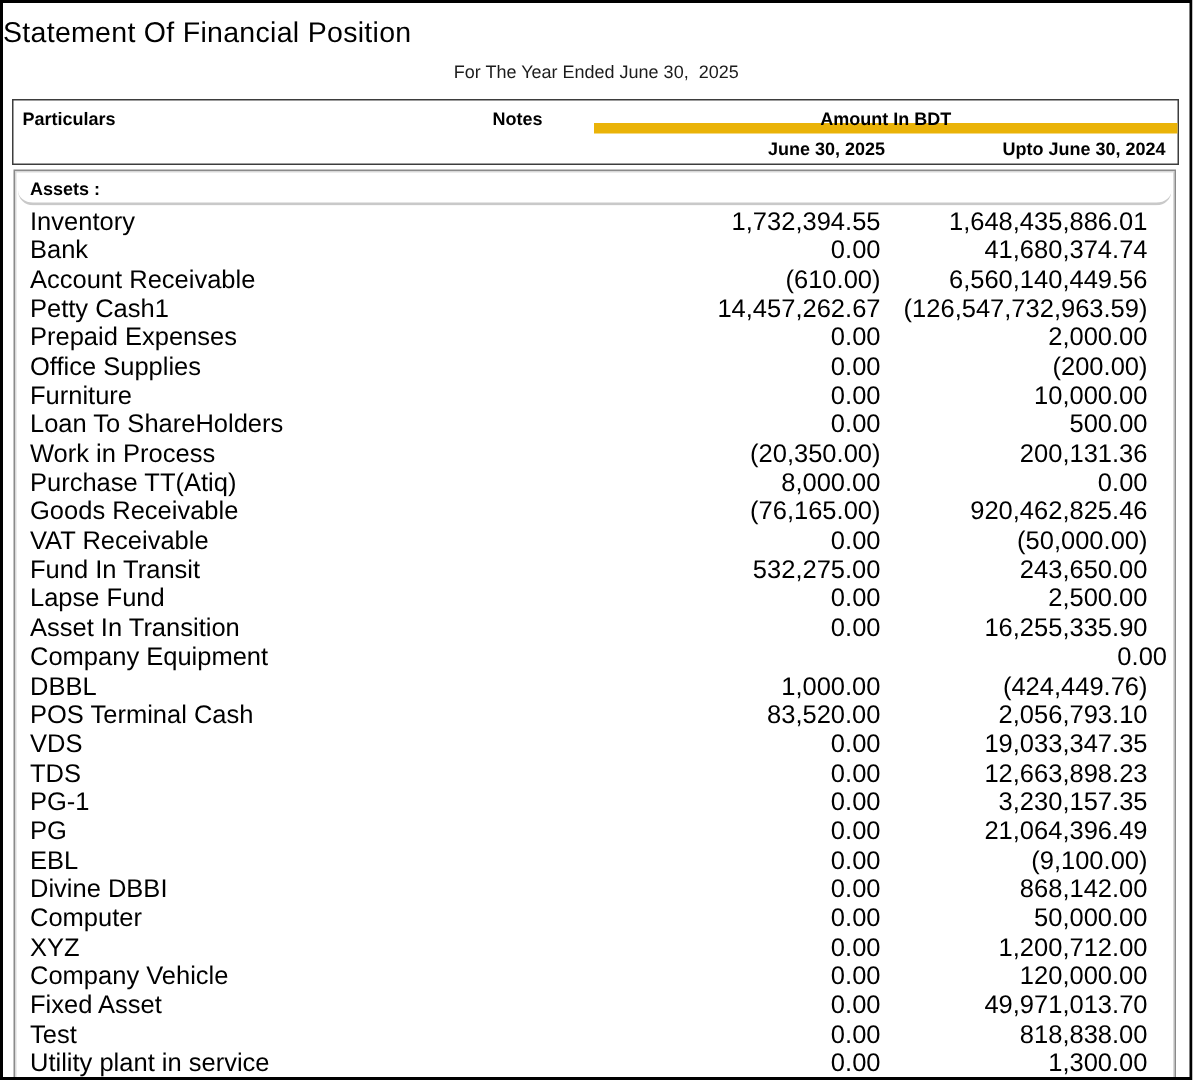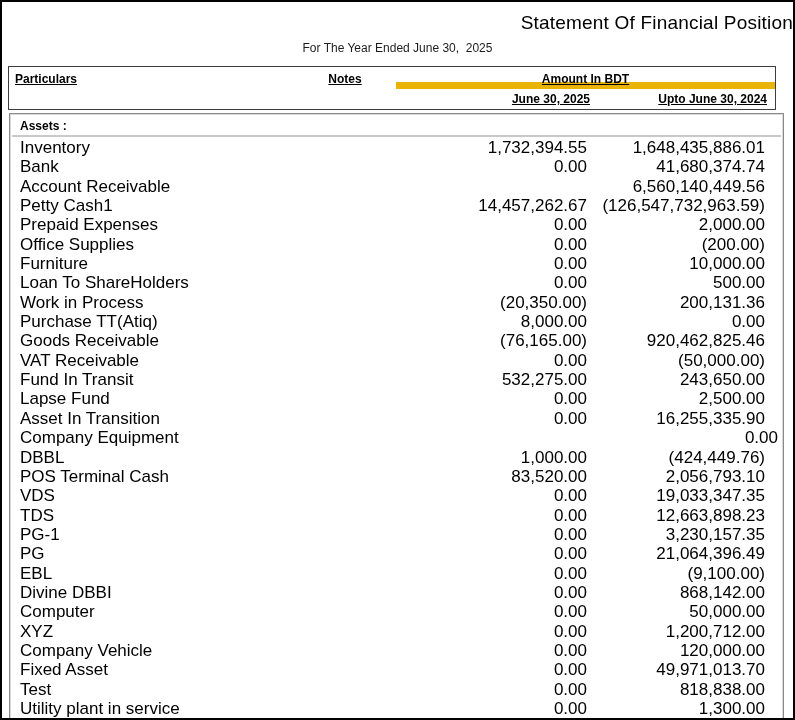--- a/index.html
+++ b/index.html
@@ -11,42 +11,41 @@
     width: 795px;
     height: 720px;
     background: #fff;
     border: 2px solid #000;
     overflow: hidden;
   }
 
   .title {
     position: absolute;
     top: 10px; left: 0; right: 0;
-    text-align: right;
+    text-align: left;
     font-size: 19px;
     letter-spacing: 0.2px;
     color: #000;
   }
   .subtitle {
     position: absolute;
     top: 39px; left: 0; right: 0;
     text-align: center;
     font-size: 12px;
     color: #1c1c1c;
     white-space: pre;
   }
 
   
   .header-table {
     position: absolute;
-    top: 64px; left: 6px; right: 17px;
+    top: 64px; left: 6px; right: 7px;
     height: 44px;
     border: 1px solid #3d3d3d;
     background: #fff;
-    text-decoration: underline;
   }
   .header-row1 { display: flex; height: 22px; }
   .header-row2 { display: flex; height: 20px; margin-left: 387px; }
   .hcell { font-size: 12px; font-weight: bold; line-height: 20px; white-space: nowrap; }
   .cell-particulars { width: 285px; padding-left: 6px; padding-top: 2px; }
   .cell-notes      { width: 102px; text-align: center; padding-top: 2px; }
   .cell-amount-group {
     flex: 1;
     text-align: center;
     padding-top: 2px;
@@ -66,20 +65,21 @@
     padding: 2px 2px 0 2px;
     background: #fff;
   }
   .section-row {
     height: 21px;
     line-height: 21px;
     font-size: 12px;
     font-weight: bold;
     padding-left: 8px;
     border-bottom: 2px solid #c9c9c9;
+    border-radius: 10px;
   }
   .rows { padding-top: 1px; }
   .trow {
     display: flex;
     height: 19.35px;
     line-height: 19.35px;
     font-size: 17px;
     white-space: nowrap;
   }
   .row-label { flex: 1; padding-left: 8px; overflow: hidden; }
@@ -117,20 +117,21 @@
         </div>
 
         <div class="trow">
           <div class="row-label">Bank</div>
           <div class="row-val1">0.00</div>
           <div class="row-val2">41,680,374.74</div>
         </div>
 
         <div class="trow">
           <div class="row-label">Account Receivable</div>
+          <div class="row-val1">(610.00)</div>
           <div class="row-val2">6,560,140,449.56</div>
         </div>
 
         <div class="trow">
           <div class="row-label">Petty Cash1</div>
           <div class="row-val1">14,457,262.67</div>
           <div class="row-val2">(126,547,732,963.59)</div>
         </div>
 
         <div class="trow">

